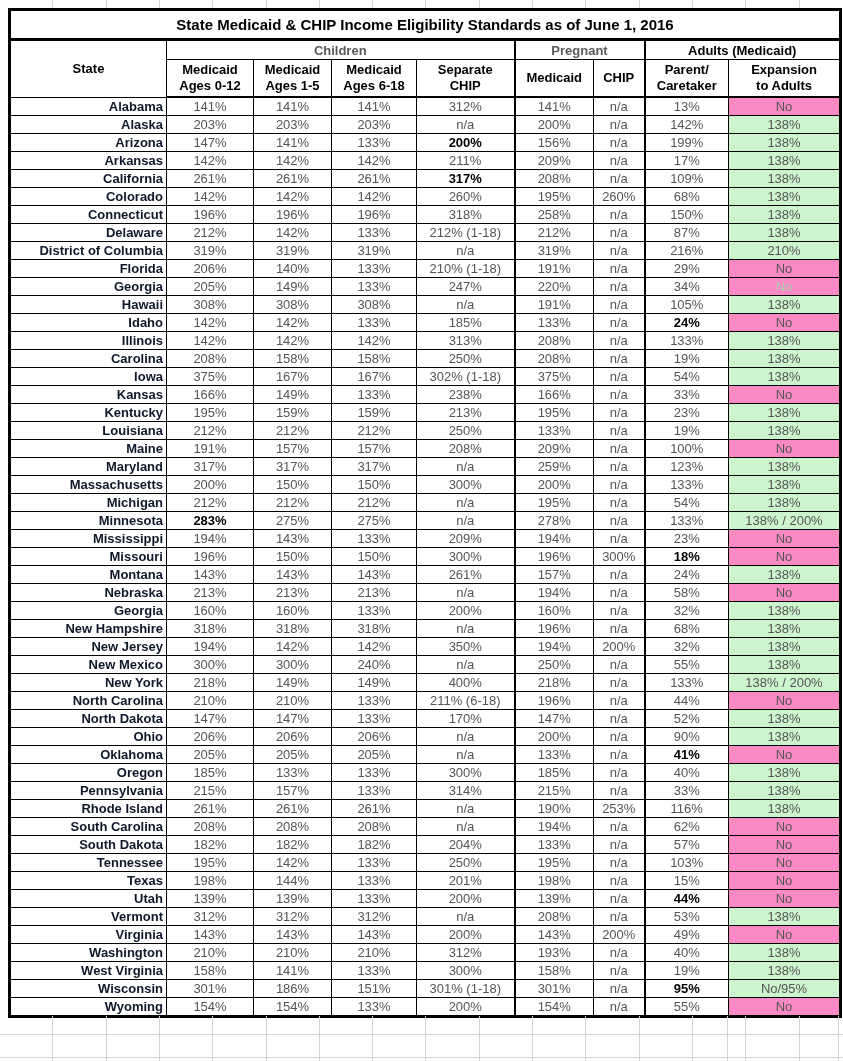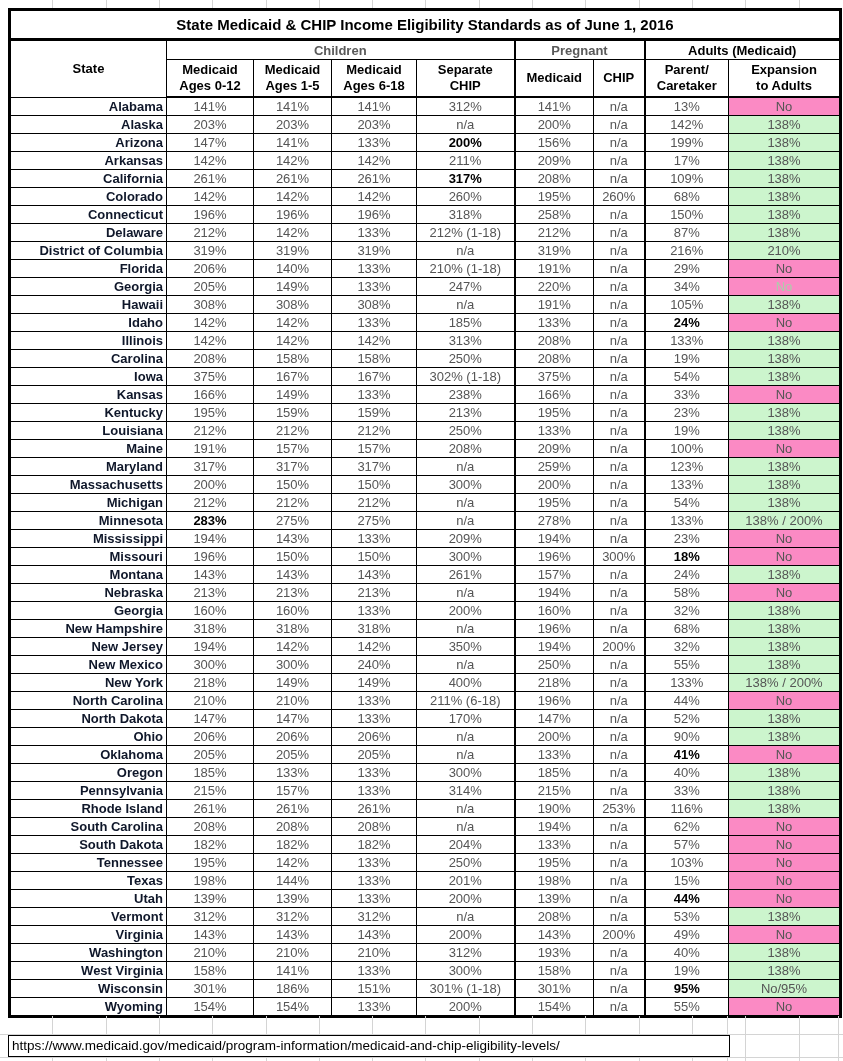--- a/index.html
+++ b/index.html
@@ -641,14 +641,13 @@
         </tr>
       </tbody>
   </table>
 
   <div class="gridstrip bottom"></div>
   <div class="hline" style="top:1034px"></div>
   <div class="hline" style="top:1057px"></div>
   <div class="vline" style="left:727px"></div>
   <div class="vline" style="left:838px"></div>
 
-  <div class="url-box">https://www.medicaid.gov/medicaid/program-information/medicaid-and-chip-eligibility-levels/</div>
 </div>
 
 </body></html>

